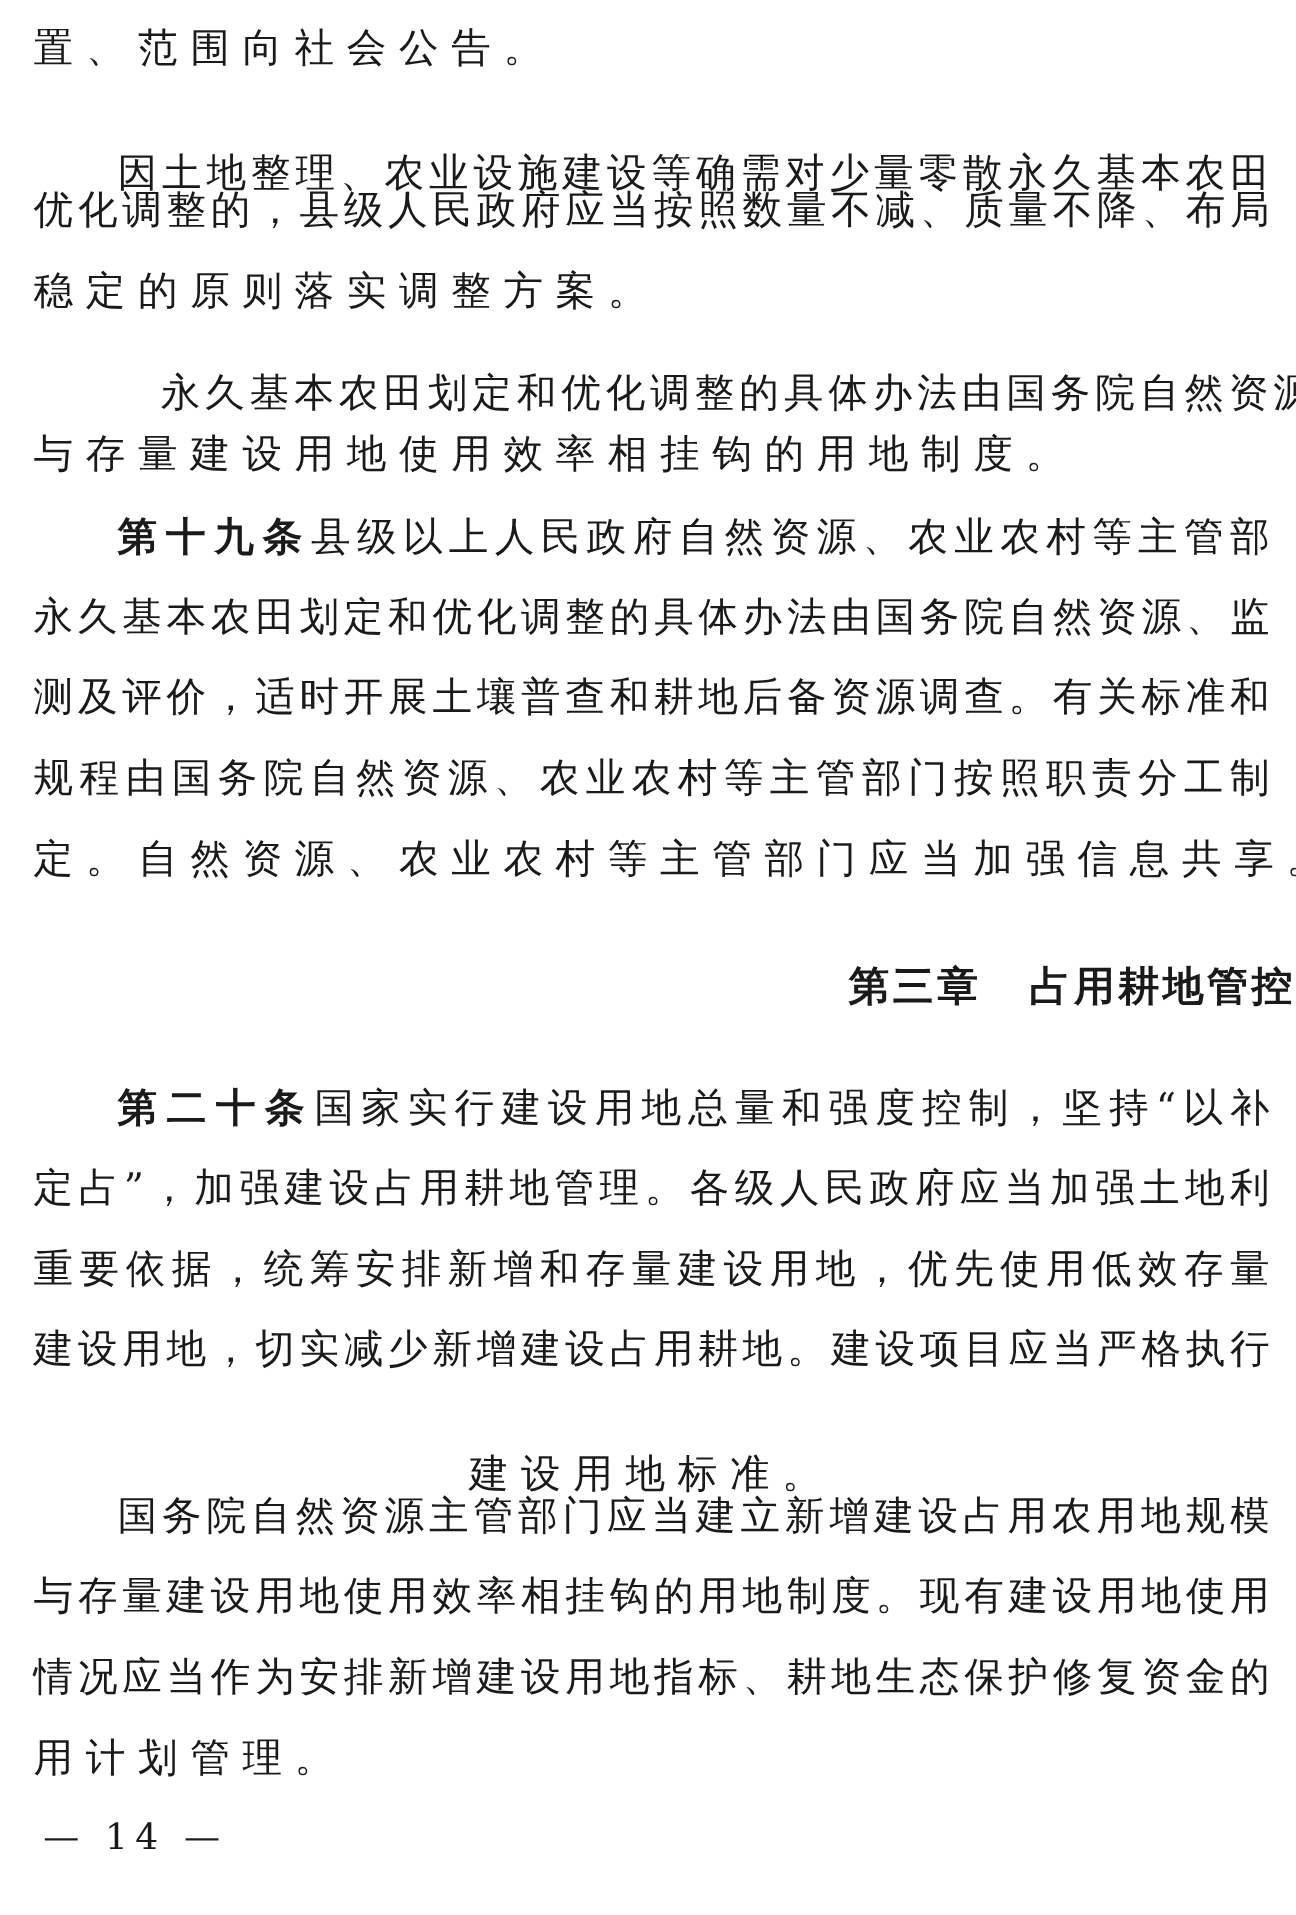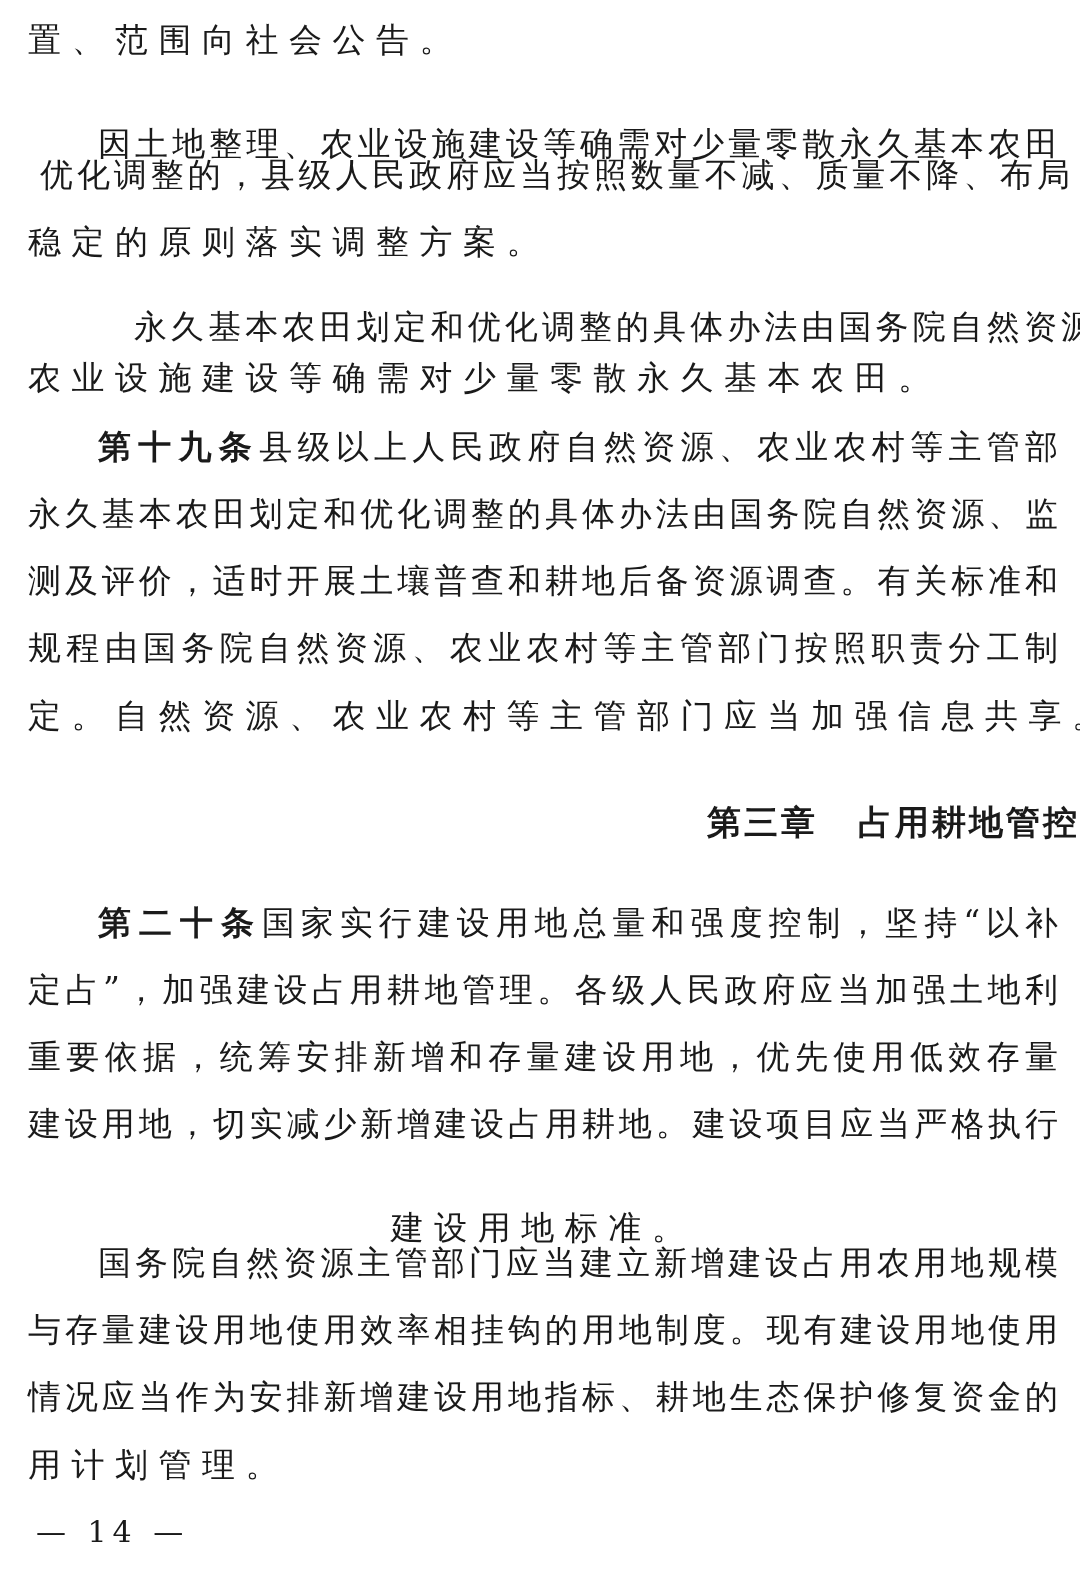--- a/index.html
+++ b/index.html
@@ -18,24 +18,24 @@
 </head>
 <body>
 
 <div id="page">
   <div class="heading">
     <span>第三章</span><span class="sep"></span><span>占用耕地管控</span>
   </div>
   <div class="page-num">— 14 —</div>
 <div class="line" style="top: 15px;"><span>置、范围向社会公告。</span></div>
     <div class="line indent just" style="top: 83px; margin-top: 36px;"><span>因土地整理、农业设施建设等确需对少量零散永久基本农田</span></div>
-    <div class="line just" style="top: 150px; margin-left: 12px;"><span>优化调整的，县级人民政府应当按照数量不减、质量不降、布局</span></div>
+    <div class="line just" style="top: 150px;"><span>优化调整的，县级人民政府应当按照数量不减、质量不降、布局</span></div>
     <div class="line" style="top: 217px;"><span>稳定的原则落实调整方案。</span></div>
     <div class="line indent just" style="top: 302px; margin-left: 36px;"><span>永久基本农田划定和优化调整的具体办法由国务院自然资源</span></div>
-    <div class="line" style="top: 353px;"><span>农业设施建设等确需对少量零散永久基本农田。</span></div>
+    <div class="line" style="top: 353px;"><span>与存量建设用地使用效率相挂钩的用地制度。</span></div>
     <div class="line indent just" style="top: 422px;"><span class="art">第十九条</span><span>县级以上人民政府自然资源、农业农村等主管部</span></div>
     <div class="line just" style="top: 489px;"><span>永久基本农田划定和优化调整的具体办法由国务院自然资源、监</span></div>
     <div class="line just" style="top: 556px;"><span>测及评价，适时开展土壤普查和耕地后备资源调查。有关标准和</span></div>
     <div class="line just" style="top: 623px;"><span>规程由国务院自然资源、农业农村等主管部门按照职责分工制</span></div>
     <div class="line" style="top: 691px;"><span>定。自然资源、农业农村等主管部门应当加强信息共享。</span></div>
     <div class="line indent just" style="top: 898px;"><span class="art">第二十条</span><span>国家实行建设用地总量和强度控制，坚持“以补</span></div>
     <div class="line just" style="top: 965px;"><span>定占”，加强建设占用耕地管理。各级人民政府应当加强土地利</span></div>
     <div class="line just" style="top: 1032px;"><span>重要依据，统筹安排新增和存量建设用地，优先使用低效存量</span></div>
     <div class="line just" style="top: 1099px;"><span>建设用地，切实减少新增建设占用耕地。建设项目应当严格执行</span></div>
     <div class="line" style="top: 1203px; text-align: center;"><span>建设用地标准。</span></div>

